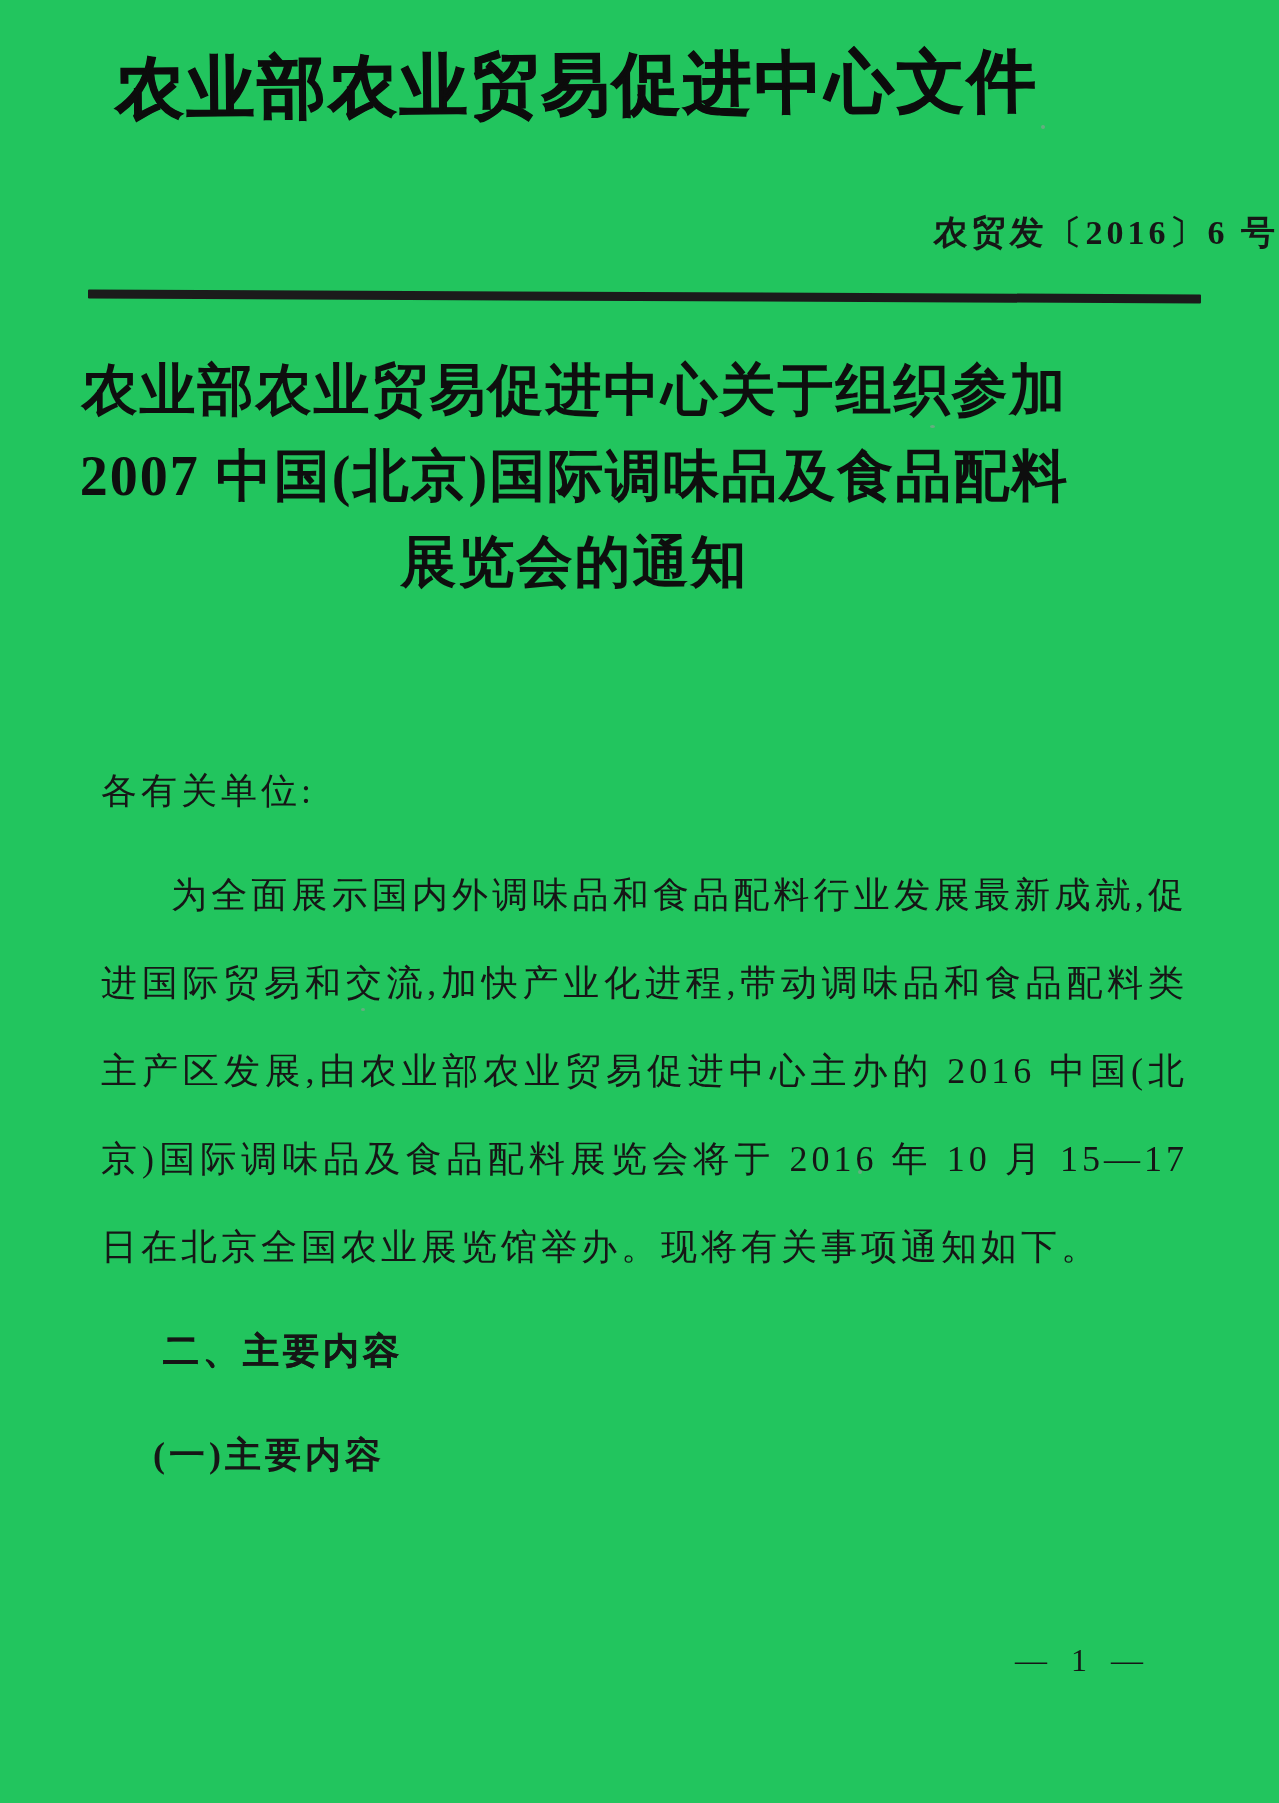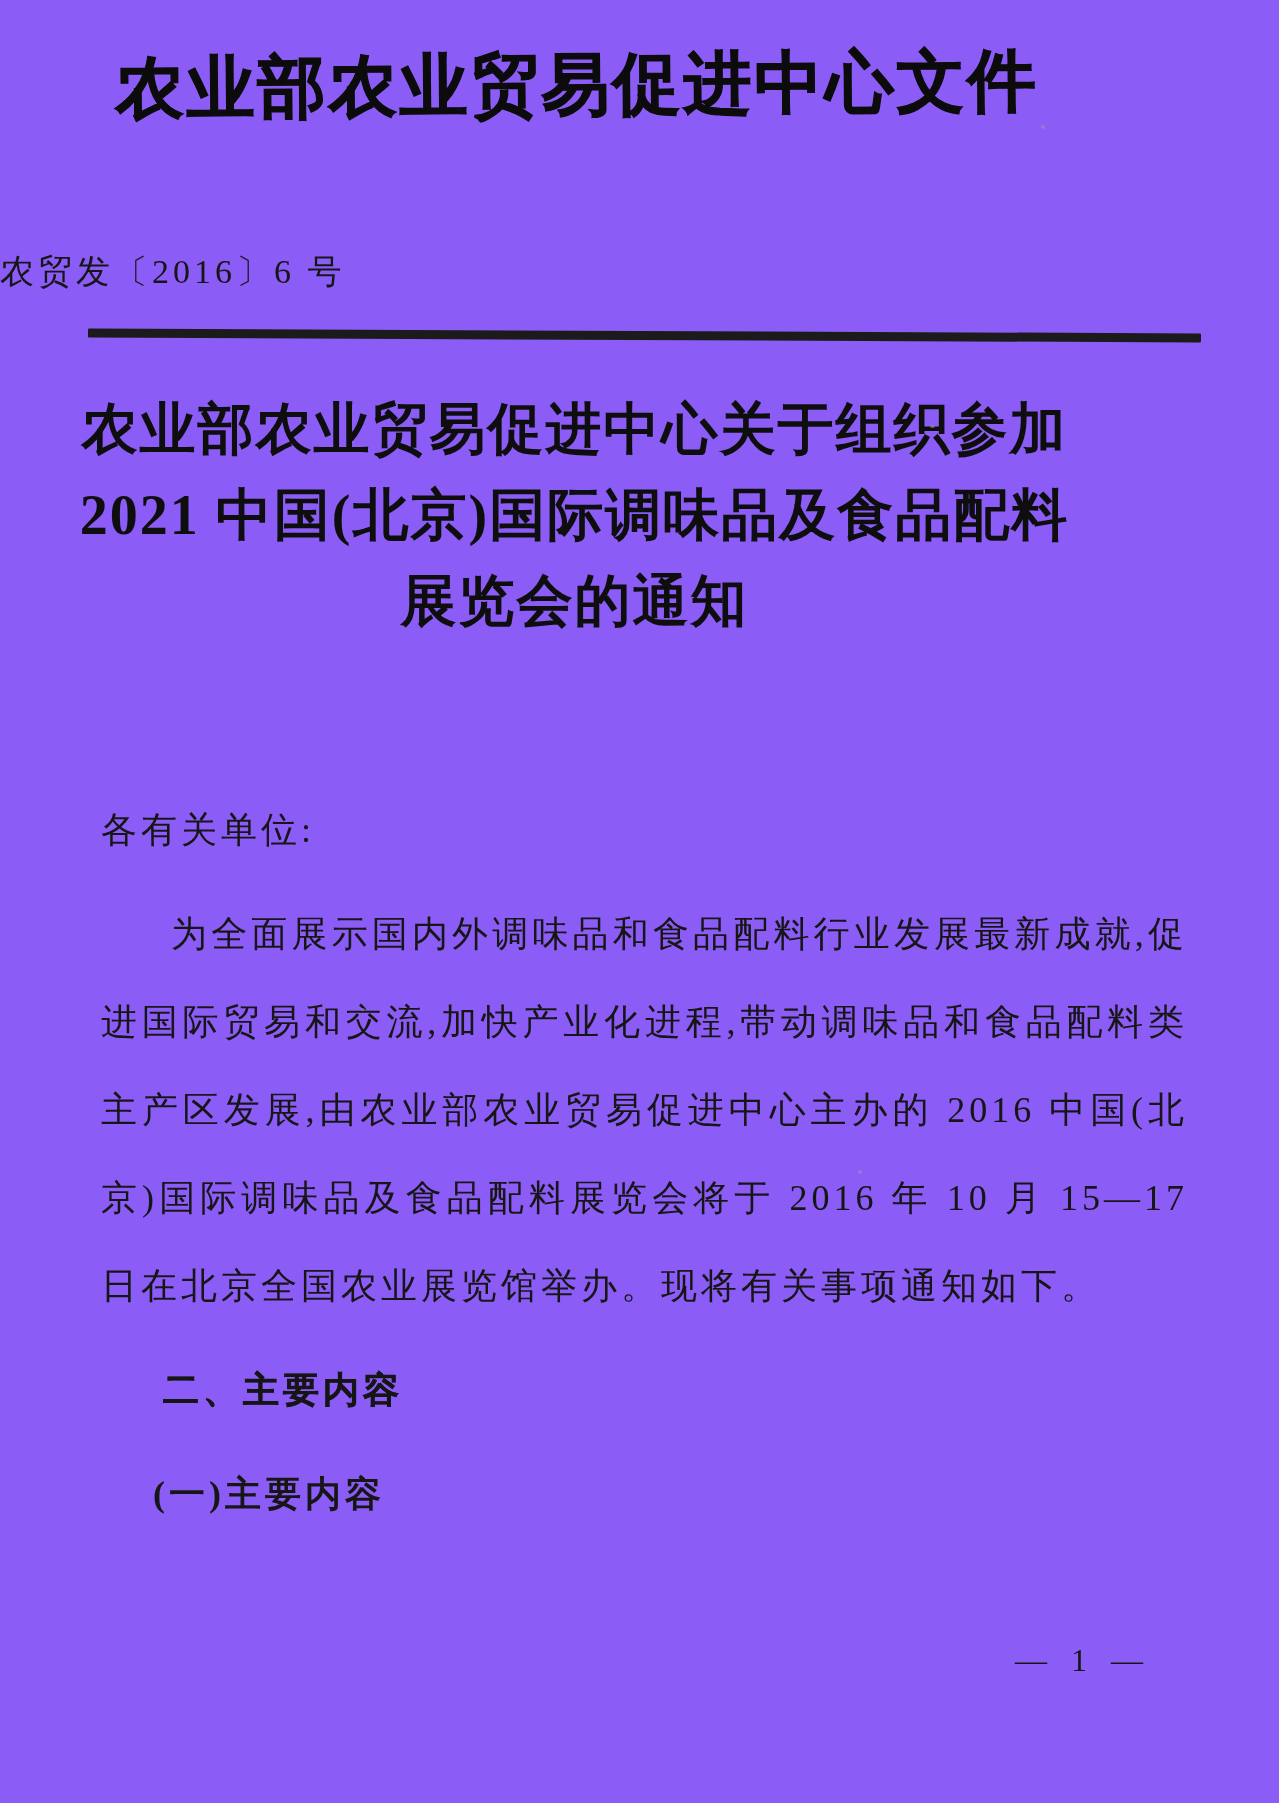--- a/index.html
+++ b/index.html
@@ -5,44 +5,44 @@
   html, body {
     margin: 0;
     padding: 0;
     background: #e8e8e8;
   }
   .page {
     position: relative;
     width: 1279px;
     height: 1803px;
     margin: 0 auto;
-    background: #8b5cf6;
+    background: #22c55e;
     color: #161616;
     font-family: "Liberation Serif", "DejaVu Serif", serif;
     overflow: hidden;
   }
   
   .org-title {
     margin: 40px 230px 0 105px;
     font-size: 68px;
     font-weight: bold;
     letter-spacing: 3px;
     text-align: center;
     white-space: nowrap;
     color: #0c0c0c;
     transform: rotate(-0.5deg);
     -webkit-text-stroke: 1px #0c0c0c;
   }
   
   .doc-number {
-    margin-top: 118px;
-    text-align: left;
+    margin-top: 79px;
+    text-align: right;
     font-size: 34px;
     letter-spacing: 4px;
-    font-weight: normal;
+    font-weight: bold;
   }
   
   .rule {
     height: 9px;
     background: #1b1b1b;
     margin: 36px 78px 0 88px;
     transform: rotate(0.25deg);
     border-radius: 1px;
   }
   
@@ -105,21 +105,21 @@
 <div class="page">
 
   <h1 class="org-title">农业部农业贸易促进中心文件</h1>
 
   <div class="doc-number">农贸发〔2016〕6 号</div>
 
   <div class="rule"></div>
 
   <div class="title-block">
     <div class="title-line">农业部农业贸易促进中心关于组织参加</div>
-    <div class="title-line">2021 中国(北京)国际调味品及食品配料</div>
+    <div class="title-line">2007 中国(北京)国际调味品及食品配料</div>
     <div class="title-line">展览会的通知</div>
   </div>
 
   <div class="body-block">
     <p class="salutation">各有关单位:</p>
     <p class="para">为全面展示国内外调味品和食品配料行业发展最新成就,促进国际贸易和交流,加快产业化进程,带动调味品和食品配料类主产区发展,由农业部农业贸易促进中心主办的 2016 中国(北京)国际调味品及食品配料展览会将于 2016 年 10 月 15—17 日在北京全国农业展览馆举办。现将有关事项通知如下。</p>
     <p class="heading">二、主要内容</p>
     <p class="subheading">(一)主要内容</p>
   </div>
 

